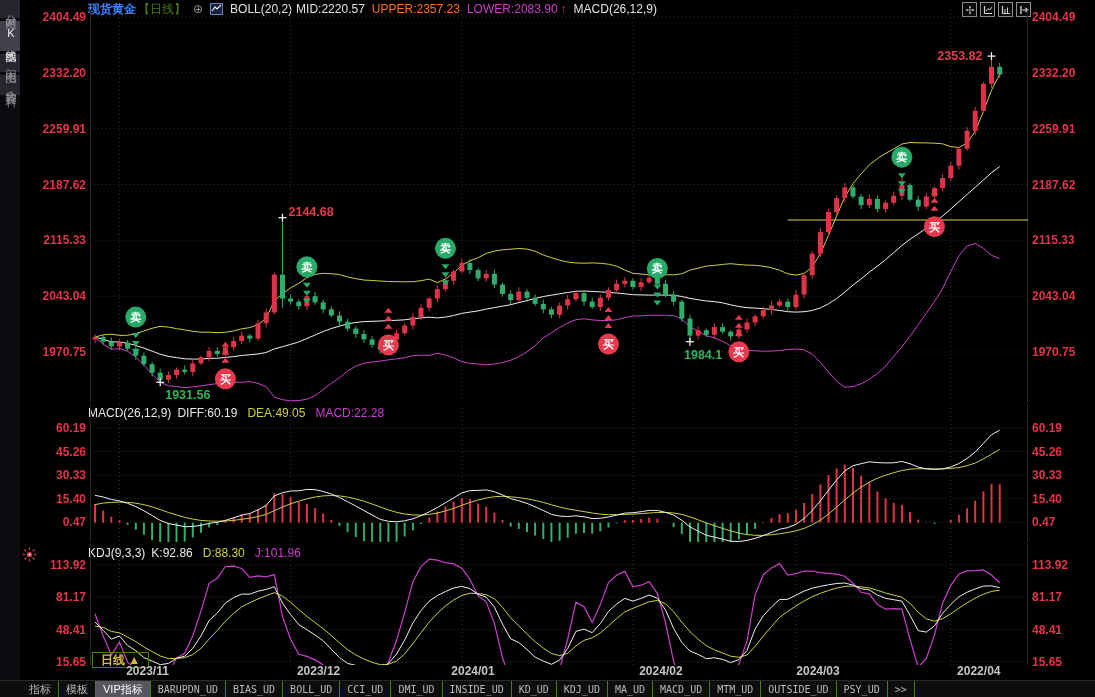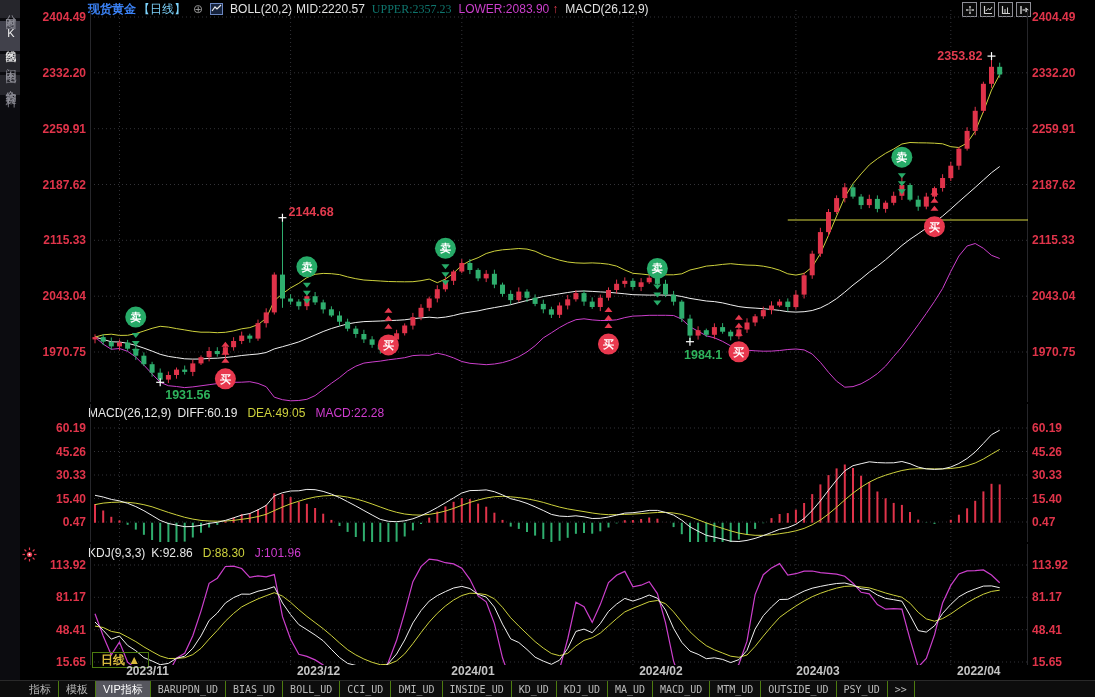--- a/index.html
+++ b/index.html
@@ -8,23 +8,23 @@
   
   .sidebar{position:absolute;left:0;top:0;width:20px;height:697px;background:#0c0c10;}
   .side-item{width:20px;background:#26262c;color:#8f8f98;font-size:11px;line-height:18px;
              writing-mode:vertical-rl;text-orientation:upright;letter-spacing:2px;
              padding:6px 0;margin-bottom:3px;text-align:center;cursor:pointer;}
   .side-item.active{background:#41414b;color:#f0f0f0;}
   
   .header{position:absolute;left:88px;top:1px;height:16px;display:flex;align-items:center;
           gap:7px;font-size:12px;color:#e2e2e2;white-space:nowrap;}
   .hd-title{font-weight:bold;color:#3b82f6;}
-  .hd-period{color:#7dd3fc;}
+  .hd-period{color:#4d7c0f;}
   .hd-plus{color:#909090;font-size:12px;}
-  .hd-upper{color:#0f766e;font-family:Liberation Serif, serif;}
+  .hd-upper{color:#f97316;}
   .hd-lower{color:#cc3fcc;}
   .hd-arrow{color:#e23b4e;font-weight:bold;}
   .mini-ic{display:inline-block;width:13px;height:12px;}
   
   .toolbar{position:absolute;left:962px;top:2px;display:flex;gap:3px;}
   .tool-btn{width:13px;height:13px;border:1px solid #8e8e96;background:#0a0a0a;cursor:pointer;
             display:flex;align-items:center;justify-content:center;}
   
   .tick{position:absolute;width:86px;font-size:12px;font-weight:bold;color:#e0344a;}
   .tick.l{left:0;text-align:right;}

